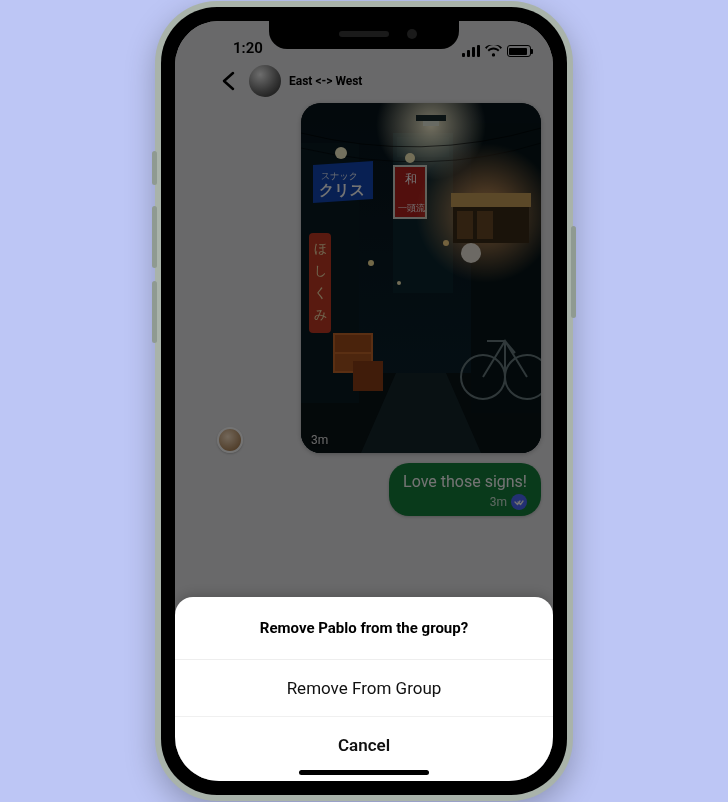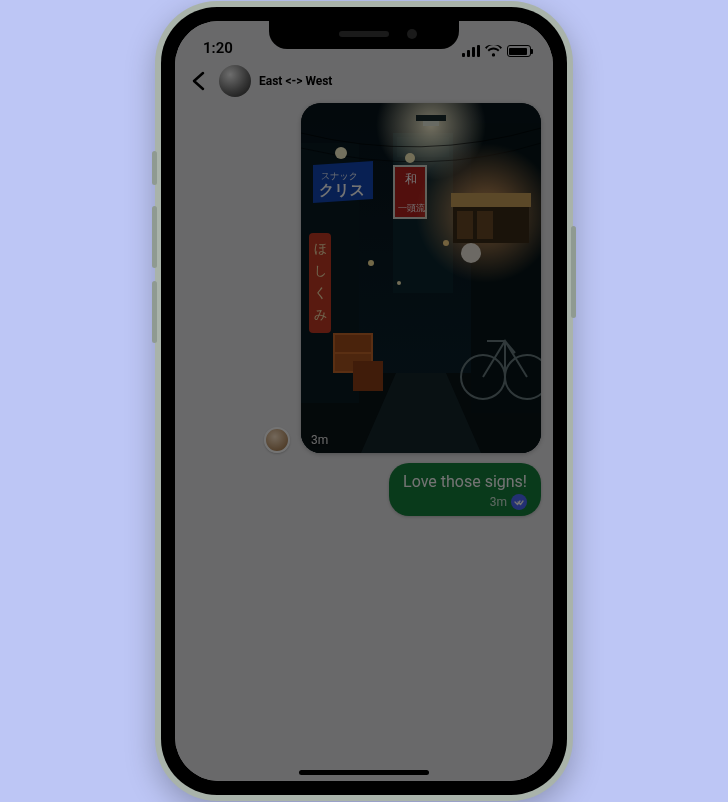--- a/index.html
+++ b/index.html
@@ -42,20 +42,21 @@
   .sb-left3 { left: -3px; top: 280px; width: 5px; height: 62px; }
   .sb-right { right: -3px; top: 225px; width: 5px; height: 92px; }
 
   .screen {
     position: relative;
     width: 100%;
     height: 100%;
     border-radius: 44px;
     overflow: hidden;
     background: #e8e8ea;
+    padding-left: 30px;
   }
 
   
   .notch {
     position: absolute;
     top: 0; left: 50%; transform: translateX(-50%);
     width: 190px; height: 28px;
     background: #000;
     border-bottom-left-radius: 18px;
     border-bottom-right-radius: 18px;
@@ -122,21 +123,21 @@
   }
   .chat-title { font-weight: 700; font-size: 12px; color: #000; }
 
   
   .messages {
     position: relative;
     z-index: 10;
     padding: 0 12px 120px 12px;
   }
   .msg-row { display:flex; align-items:flex-end; gap:8px; margin-bottom:10px; }
-  .msg-row.left { justify-content:flex-end;gap:11px; }
+  .msg-row.left { justify-content:space-between;gap:11px; }
   .msg-row.right { justify-content:flex-end; }
 
   .sender-avatar {
     width: 26px; height: 26px; border-radius: 50%;
     background: radial-gradient(circle at 40% 35%, #ffe6c9, #9a6b3a);
     border: 2px solid #fff;
     box-shadow: 0 1px 2px rgba(0,0,0,.2);
     flex-shrink: 0;
   }
 
@@ -356,18 +357,23 @@
                   <path d="M4 5 L6.5 7.5 L9 4" stroke="#fff" stroke-width="1.3" fill="none" stroke-linecap="round" stroke-linejoin="round"></path>
                 </svg>
               </span>
             </div>
           </div>
         </div>
       </div>
 
       <div class="dim"></div>
 
+      <div class="action-sheet">
+        <div class="sheet-header">Remove Pablo from the group?</div>
+        <div class="sheet-option">Remove From Group</div>
+        <div class="sheet-option cancel">Cancel</div>
+      </div>
 
       <div class="home-indicator"></div>
 
     </div>
   </div>
 </div>
 
 </body></html>

